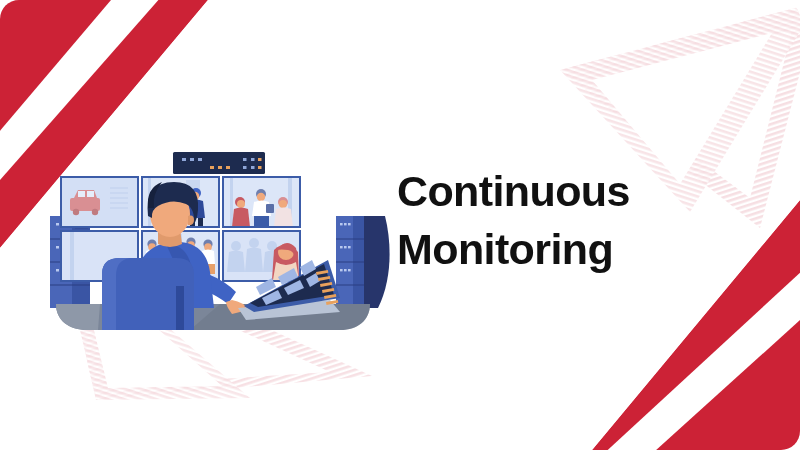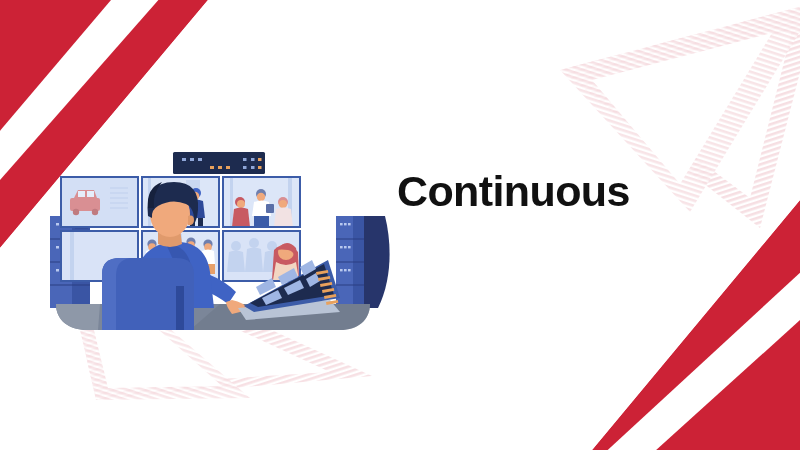--- a/index.html
+++ b/index.html
@@ -10,20 +10,21 @@
   }
   body {
     font-family: "Liberation Sans", sans-serif;
   }
   #slide {
     position: relative;
     width: 800px;
     height: 450px;
     background: #ffffff;
     overflow: hidden;
+    border-radius: 19px;
   }
 
   
   .corner-svg {
     position: absolute;
     left: 0;
     top: 0;
     width: 800px;
     height: 450px;
     pointer-events: none;
@@ -391,15 +392,16 @@
           <rect x="282" y="150" width="12" height="3" transform="rotate(-10 282 150)"></rect>
           <rect x="284" y="156" width="12" height="3" transform="rotate(-10 284 156)"></rect>
           <rect x="286" y="162" width="12" height="3" transform="rotate(-10 286 162)"></rect>
         </g>
       </g>
     </svg>
   </div>
 
   <div id="title-block">
     <div class="title-line">Continuous</div>
+    <div class="title-line">Monitoring</div>
   </div>
 
 </div>
 
 </body></html>

